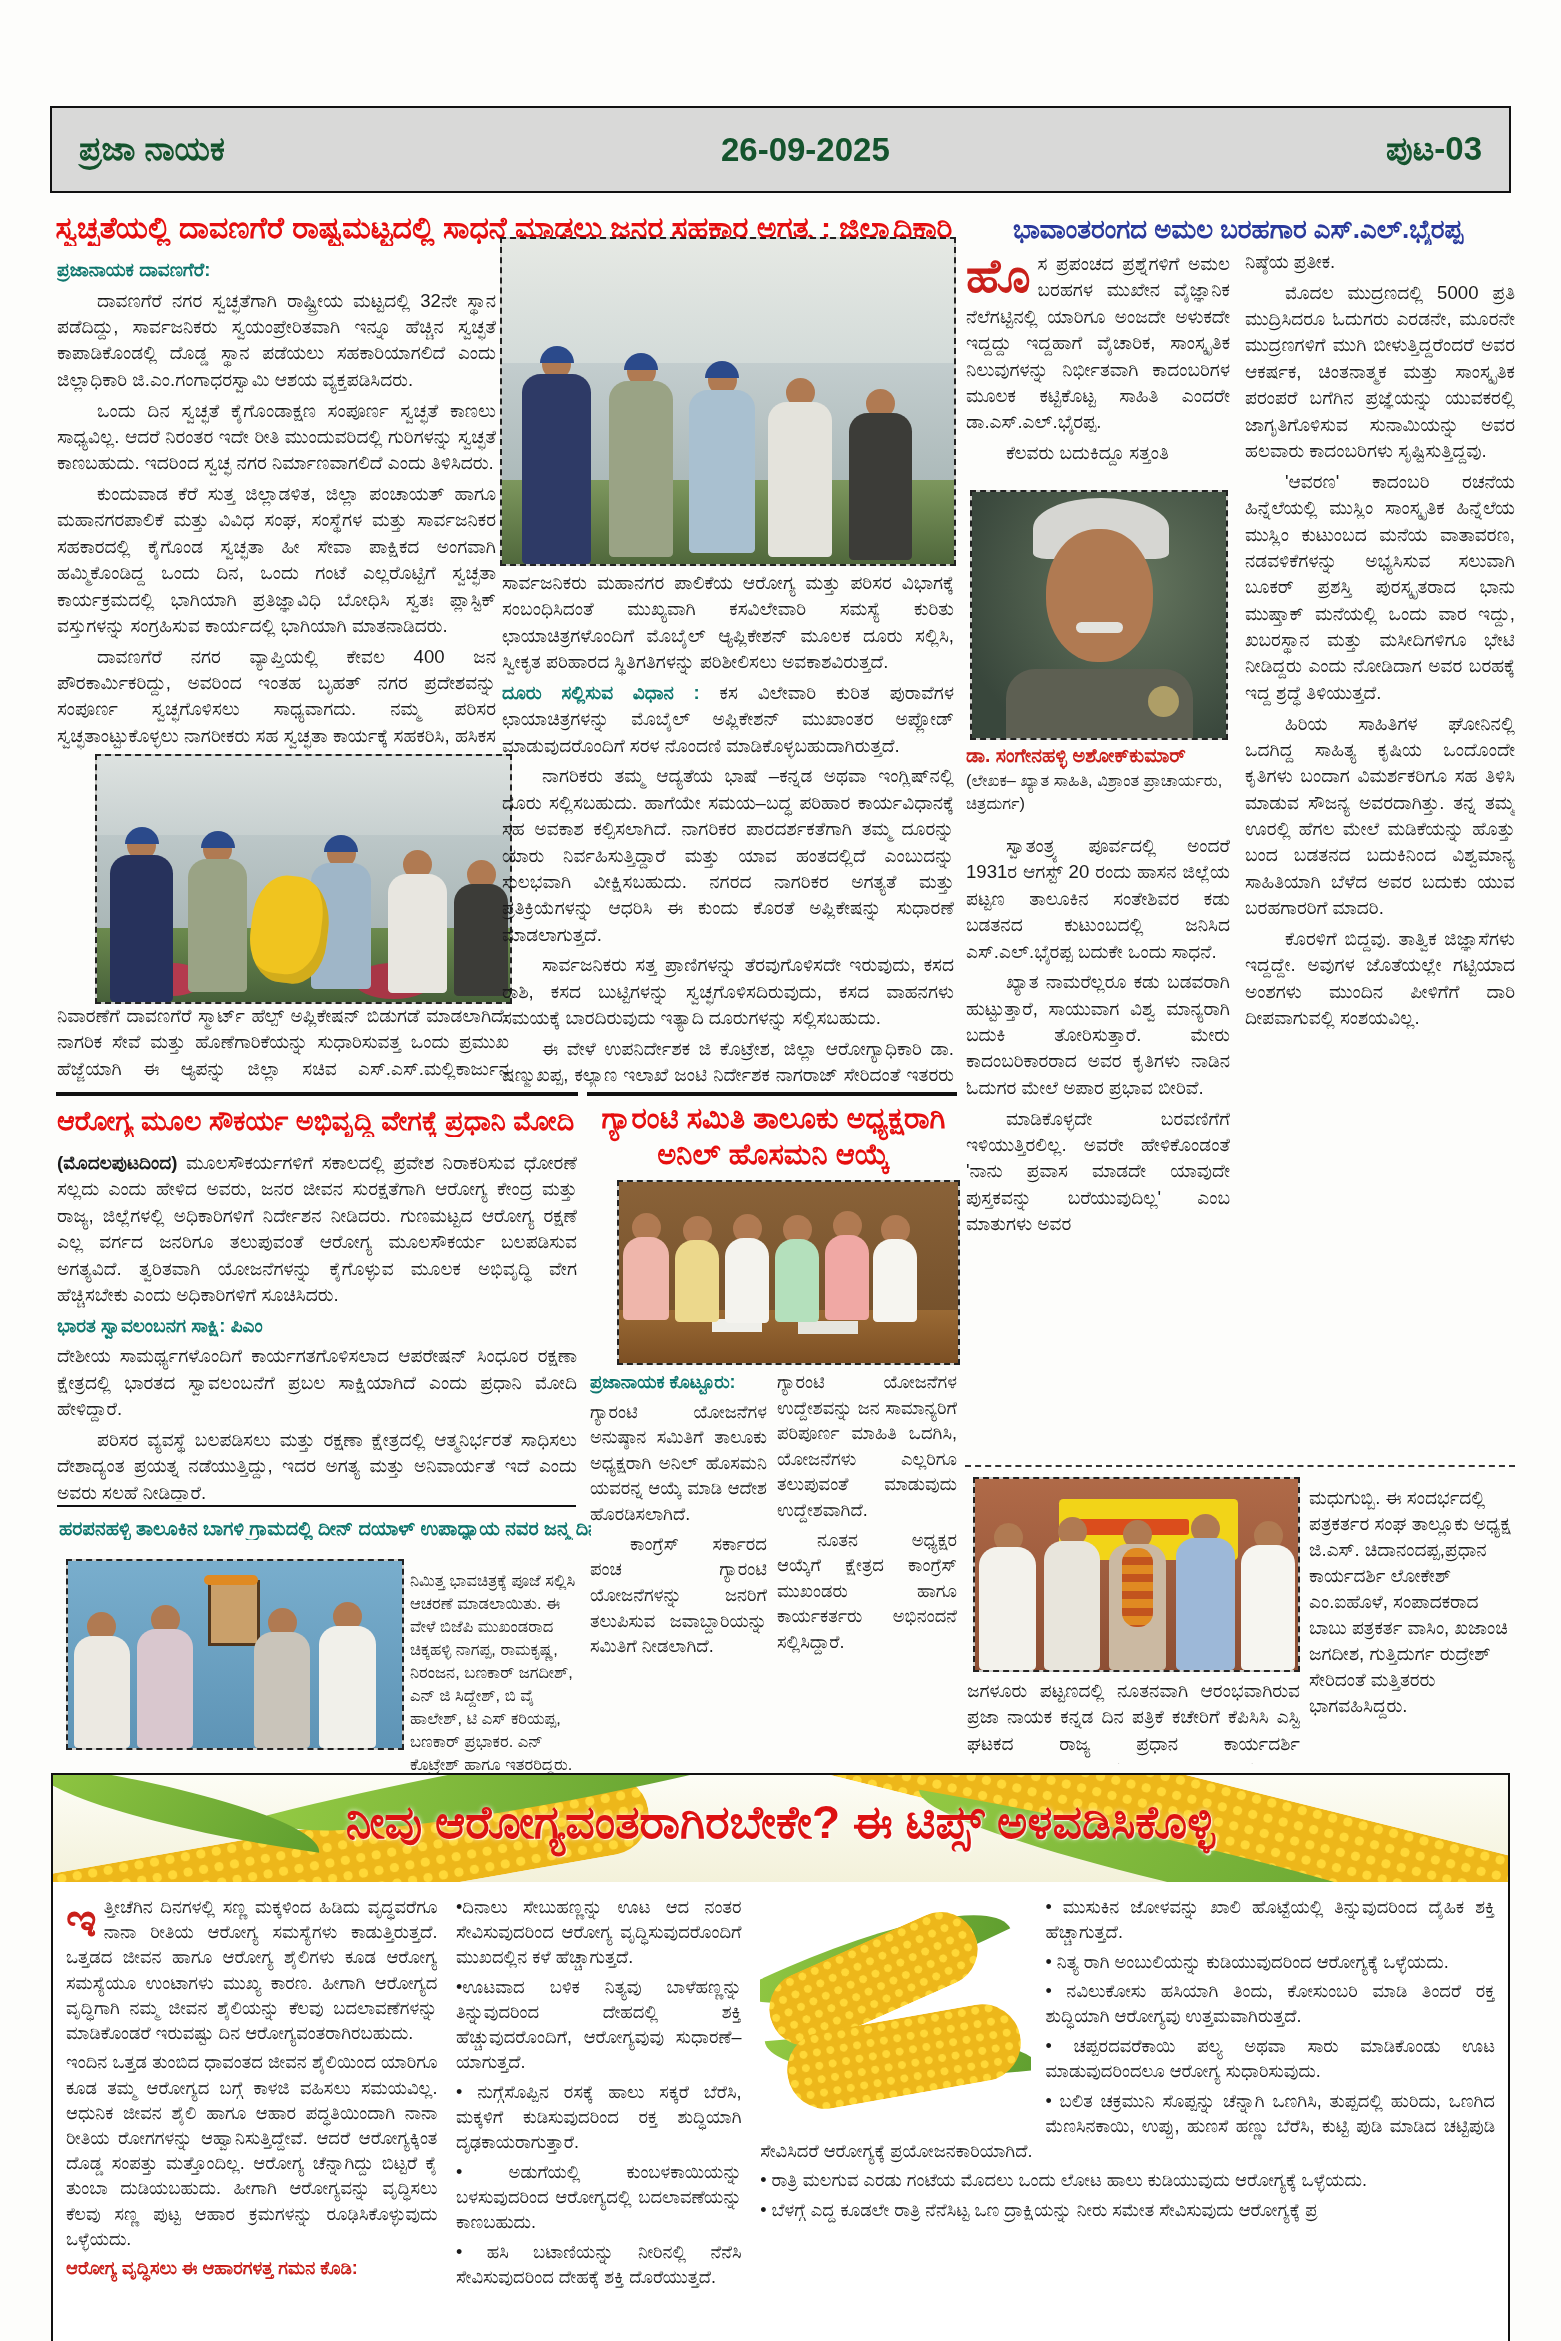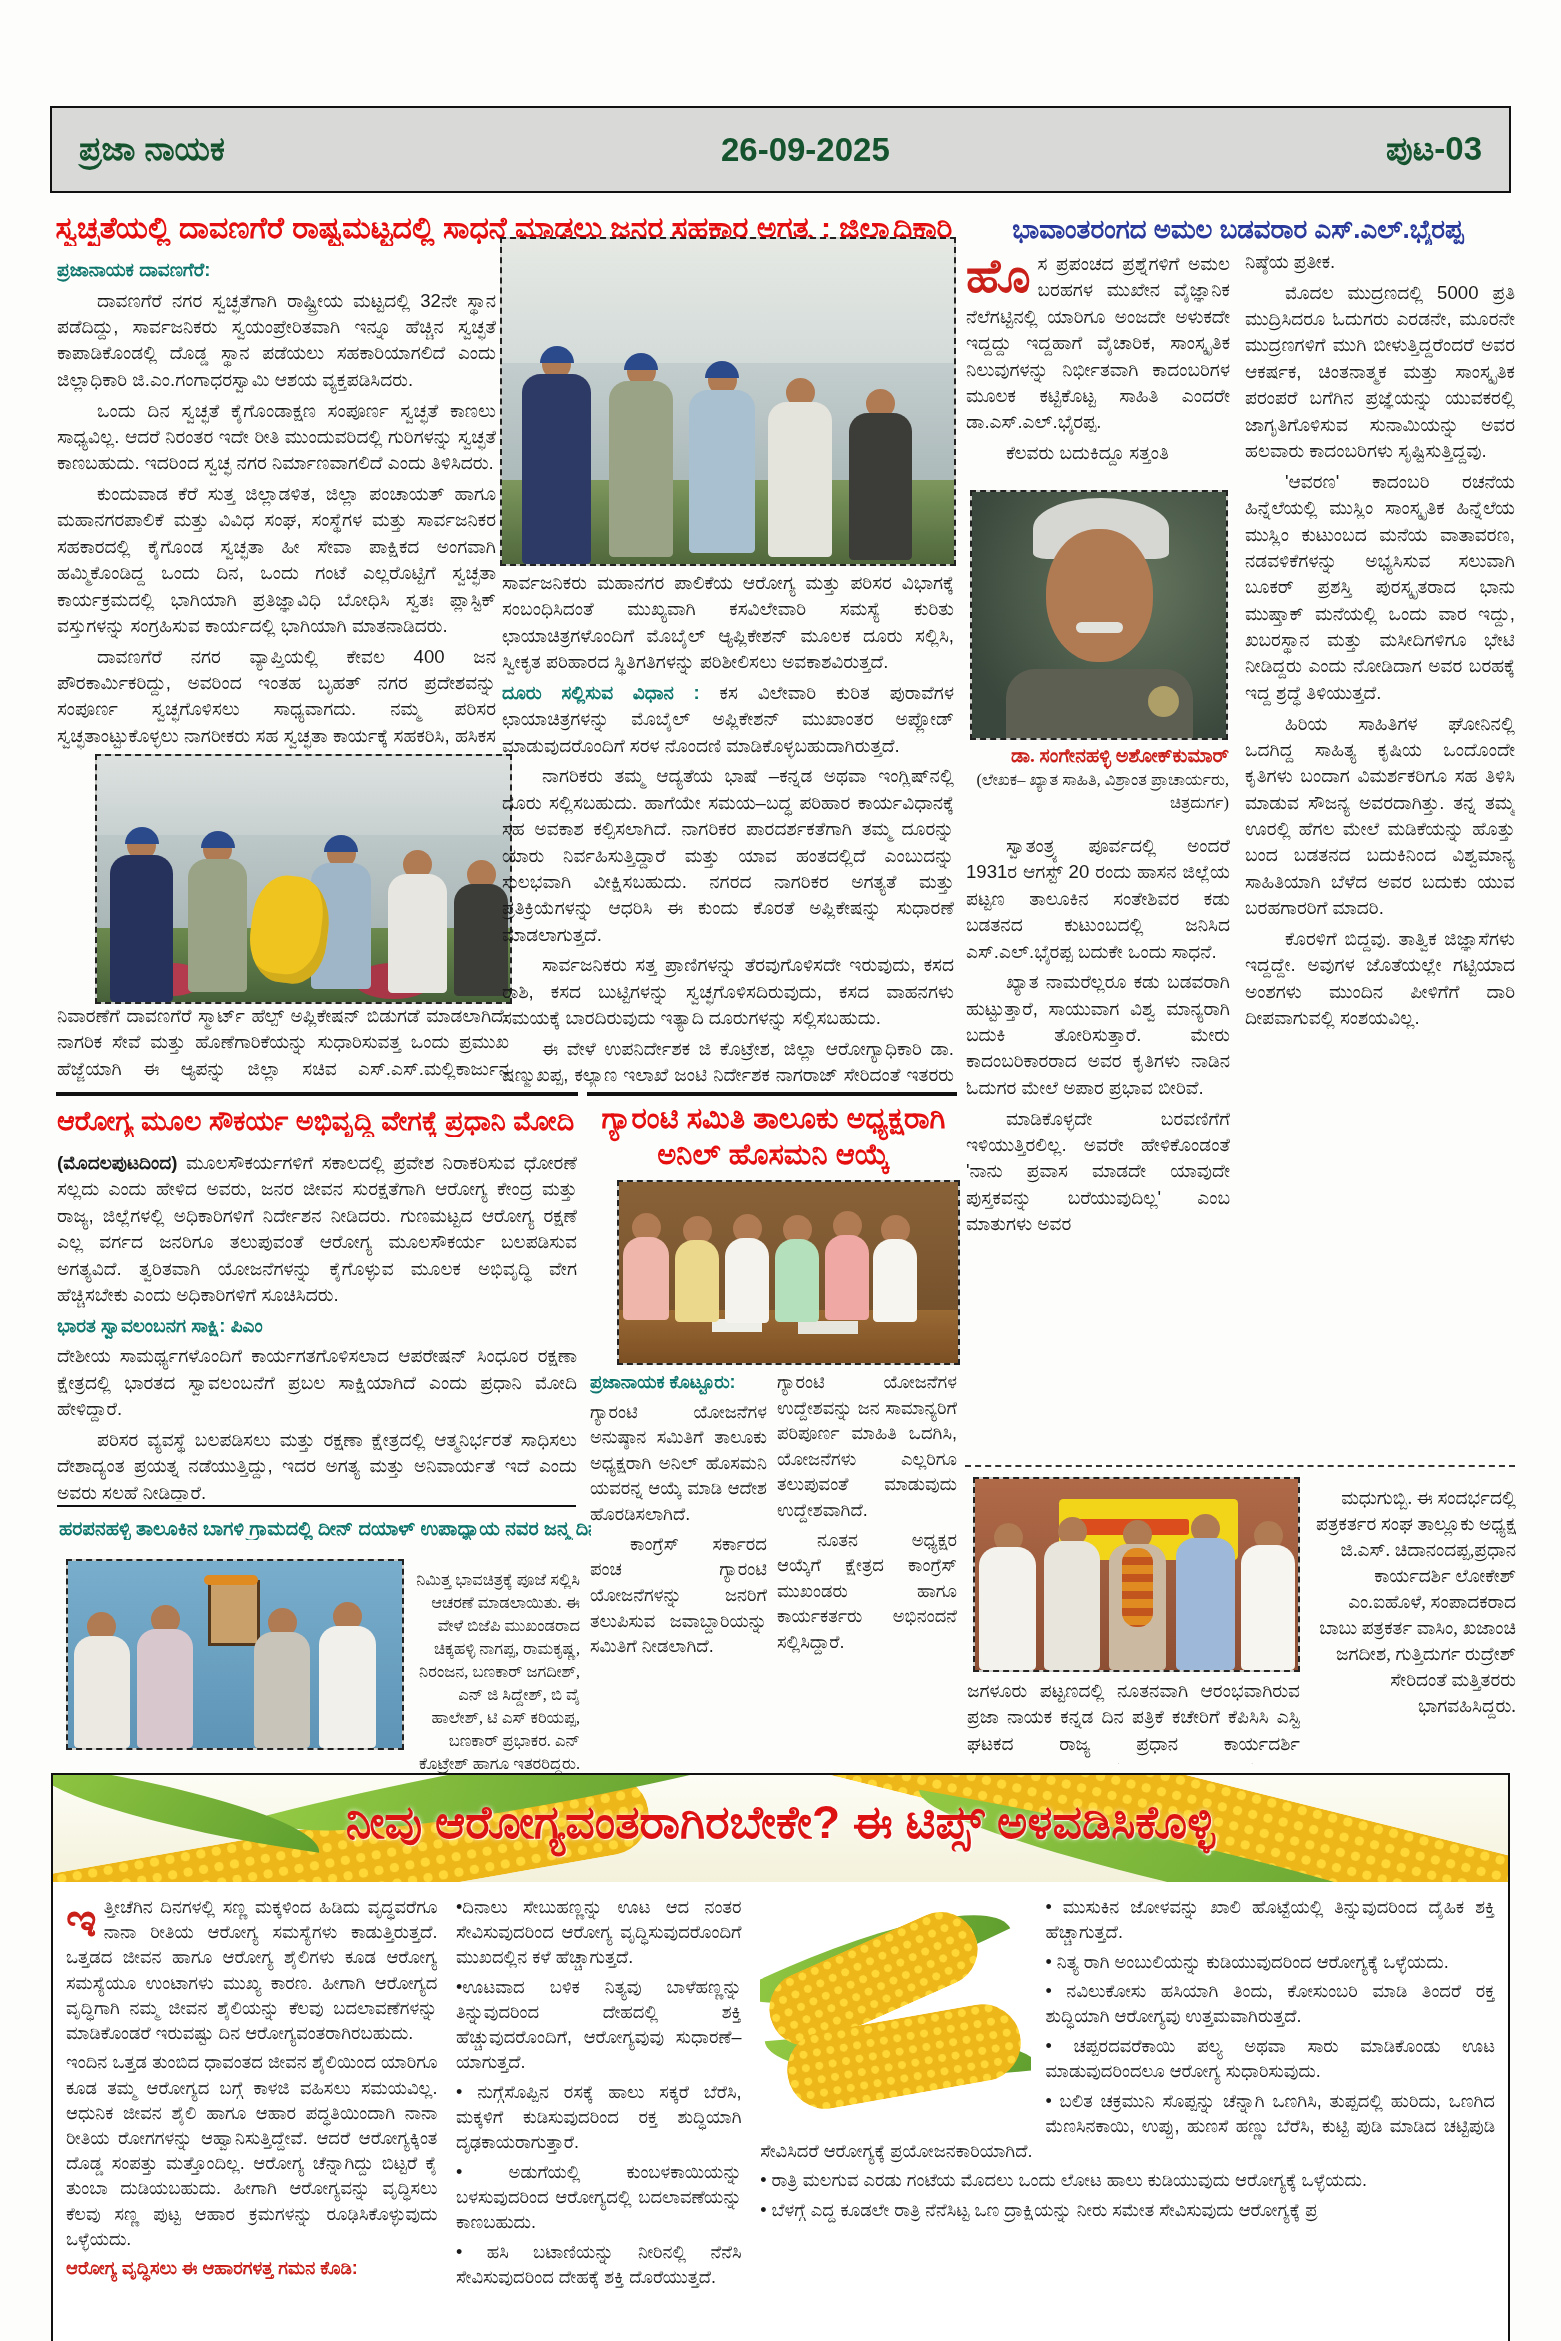--- a/index.html
+++ b/index.html
@@ -13,21 +13,21 @@
   .nowrap{white-space:nowrap;overflow:hidden;}
   .masthead{background:#d9d9d8;border:2.9px solid #111;display:flex;align-items:center;justify-content:space-between;padding:0 27px;box-sizing:border-box;font-weight:bold;color:#14532d;font-size:33px;}
   .hl-red{color:#e60f0f;font-weight:800;text-align:center;}
   .hl-blue{color:#2a3a9c;font-weight:800;text-align:center;}
   .rule{background:#111;}
   .photo{border:2.1px dashed #222;overflow:hidden;background:#cfcfcb;}
   .fg{position:absolute;}
   .fg::before{content:"";position:absolute;top:0;left:50%;margin-left:-14.3px;width:29px;height:29px;border-radius:50%;background:#b07a52;}
   .fg::after{content:"";position:absolute;top:24px;left:0;right:0;bottom:0;background:var(--s,#888);border-radius:18.6px 18.6px 4.3px 4.3px;}
   .fg b{position:absolute;top:-4.3px;left:50%;margin-left:-17px;width:34px;height:17px;border-radius:17px 17px 0 0;background:#2b4a8b;z-index:2;}
-  .capt{font-size:16.4px;line-height:1.4;color:#1b1b1b;text-align:right;overflow:hidden;font-family:Liberation Serif, serif;}
+  .capt{font-size:16.4px;line-height:1.4;color:#1b1b1b;text-align:left;overflow:hidden;}
   .dropcap{float:left;font-size:47px;line-height:0.9;font-weight:bold;color:#c9201a;margin:4.3px 7.1px 0 0;}
   .band{border:2.9px solid #111;box-sizing:border-box;background:#fff;}
   .banner{position:relative;height:107px;overflow:hidden;background:linear-gradient(180deg,#fdfdf6,#f3f1da);}
   .banner .cob{position:absolute;background-image:radial-gradient(circle at 6.4px 6.4px,#ffd838 4.3px,#edb71a 5px);background-size:15.7px 15.7px;border-radius:50px;}
   .leaf{position:absolute;background:linear-gradient(120deg,#93c943,#5f9e2f);border-radius:0 100% 0 100%;}
   .bannertxt{position:absolute;left:0;right:0;top:20px;text-align:center;font-size:46px;font-weight:800;color:#dd1212;white-space:nowrap;text-shadow:0 0 5.7px rgba(255,255,255,.9),1.4px 1.4px 0 rgba(255,255,255,.7);z-index:5;}
   .bcols{display:flex;gap:18.6px;padding:13px 13px 7.1px 13px;box-sizing:border-box;}
   .bcol{font-size:18px;line-height:1.4;text-align:justify;color:#1b1b1b;overflow:hidden;}
   .bcol p{margin:0 0 4.3px 0;}
   .bullet{margin:0 0 2.9px 0;}
@@ -42,21 +42,21 @@
 
 <div class="page">
 
   <div class="abs masthead" style="left:50px;top:106px;width:1461px;height:87px;">
     <span>ಪ್ರಜಾ ನಾಯಕ</span>
     <span>26-09-2025</span>
     <span>ಪುಟ-03</span>
   </div>
 
   <div class="abs hl-red nowrap" style="left:54px;top:211px;width:900px;font-size:30px;">ಸ್ವಚ್ಛತೆಯಲ್ಲಿ ದಾವಣಗೆರೆ ರಾಷ್ಟ್ರಮಟ್ಟದಲ್ಲಿ ಸಾಧನೆ ಮಾಡಲು ಜನರ ಸಹಕಾರ ಅಗತ್ಯ : ಜಿಲ್ಲಾಧಿಕಾರಿ</div>
-  <div class="abs hl-blue nowrap" style="left:961px;top:214px;width:554px;font-size:26px;">ಭಾವಾಂತರಂಗದ ಅಮಲ ಬಡವರಾರ ಎಸ್.ಎಲ್.ಭೈರಪ್ಪ</div>
+  <div class="abs hl-blue nowrap" style="left:961px;top:214px;width:554px;font-size:26px;">ಭಾವಾಂತರಂಗದ ಅಮಲ ಬರಹಗಾರ ಎಸ್.ಎಲ್.ಭೈರಪ್ಪ</div>
 
   <div class="abs photo" style="left:500px;top:237px;width:452px;height:325px;">
     <div class="abs" style="left:0;top:0;right:0;height:40%;background:linear-gradient(180deg,#e6e9e4,#d2dad8);"></div>
     <div class="abs" style="left:0;top:38%;right:0;height:40%;background:linear-gradient(180deg,#c3cdce,#aab8b8);"></div>
     <div class="abs" style="left:0;bottom:0;right:0;height:26%;background:linear-gradient(180deg,#7d975d,#50683c);"></div>
     <i class="fg" style="--s:#2e3a66;left:20px;bottom:0;width:69px;height:214px;">
         <b></b>
       </i>
     <i class="fg" style="--s:#9aa385;left:107px;bottom:7.1px;width:64px;height:200px;">
         <b></b>

